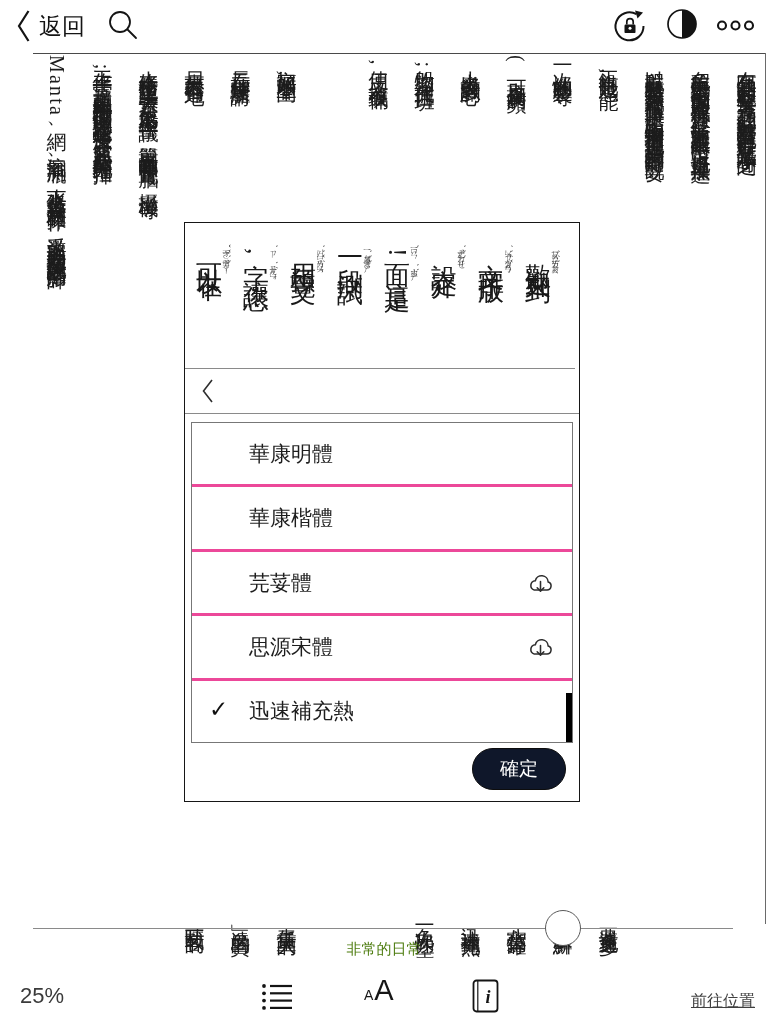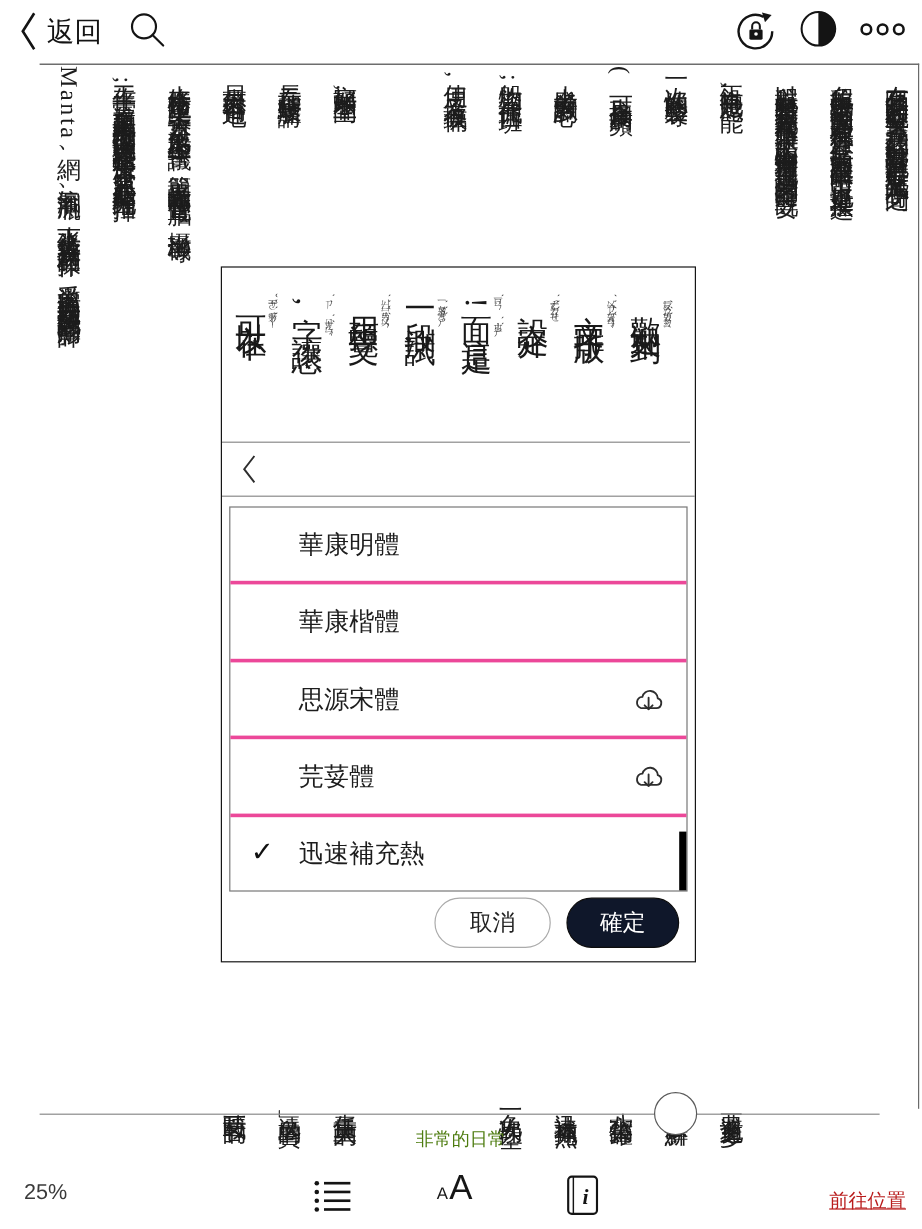--- a/index.html
+++ b/index.html
@@ -47,27 +47,27 @@
        justify-content:center;cursor:pointer;box-sizing:border-box;font-family:"Liberation Serif",serif;}
   .btn-cancel{width:97px;background:#fff;border:1px solid #ababab;color:#222;}
   .btn-confirm{width:94px;background:#0f172a;border:1px solid #0d0d0d;color:#fff;}
 
   
   .slider-track{position:absolute;left:33px;top:928px;width:700px;height:1px;background:#8a8a8a;cursor:pointer;}
   .slider-handle{position:absolute;left:545px;top:910px;width:36px;height:36px;border-radius:50%;
                  background:#fff;border:1.5px solid #5a5a5a;box-sizing:border-box;cursor:grab;z-index:5;}
   .book-title{position:absolute;left:0;top:940px;width:768px;text-align:center;
               font-size:15px;color:#4d7c0f;font-family:"Liberation Serif",serif;}
-  .progress{position:absolute;left:20px;top:983px;font-size:18px;color:#3a3a3a;}
+  .progress{position:absolute;left:20px;top:983px;font-size:22px;color:#3a3a3a;}
   .toc-btn{position:absolute;left:261px;top:982px;cursor:pointer;line-height:0;}
   .aa-btn{position:absolute;left:364px;top:974px;cursor:pointer;display:flex;align-items:baseline;color:#161616;}
   .aa-small{font-size:14px;}
   .aa-big{font-size:29px;margin-left:1px;}
   .info-btn{position:absolute;left:472px;top:979px;cursor:pointer;line-height:0;}
-  .goto-link{position:absolute;right:13px;top:991px;font-size:16px;color:#b91c1c;
+  .goto-link{position:absolute;right:13px;top:991px;font-size:16px;color:#404040;
              text-decoration:underline;cursor:pointer;font-family:"Liberation Serif",serif;}
 </style>
 </head>
 <body>
 
 <div class="topbar">
   <div class="back">
     <svg width="15" height="36" viewBox="0 0 15 36">
       <polyline points="12.5,3 3,18 12.5,33" fill="none" stroke="#141414" stroke-width="2.2"></polyline>
     </svg>
@@ -180,41 +180,40 @@
   </div>
   <div class="flist">
 
   <div class="frow">
         <span class="flabel">華康明體</span>
       </div>
       <div class="frow">
         <span class="flabel">華康楷體</span>
       </div>
       <div class="frow">
+        <span class="flabel">芫荽體</span>
+        <span class="dl"><svg width="27" height="23" viewBox="0 0 26 22">
+    <path d="M8 17.8 h11 a4 4 0 0 0 1.4 -7.8 a6.3 6.3 0 0 0 -12.4 -1.2 a4.6 4.6 0 0 0 -1 9" fill="none" stroke="#2e2e2e" stroke-width="1.5" stroke-linecap="round"></path>
+    <path d="M13 9.5 v9.3 m-3.2 -3.2 l3.2 3.2 l3.2 -3.2" fill="none" stroke="#2e2e2e" stroke-width="1.5" stroke-linecap="round" stroke-linejoin="round"></path>
+  </svg></span>
+      </div>
+      <div class="frow">
         <span class="flabel">思源宋體</span>
         <span class="dl"><svg width="27" height="23" viewBox="0 0 26 22">
     <path d="M8 17.8 h11 a4 4 0 0 0 1.4 -7.8 a6.3 6.3 0 0 0 -12.4 -1.2 a4.6 4.6 0 0 0 -1 9" fill="none" stroke="#2e2e2e" stroke-width="1.5" stroke-linecap="round"></path>
     <path d="M13 9.5 v9.3 m-3.2 -3.2 l3.2 3.2 l3.2 -3.2" fill="none" stroke="#2e2e2e" stroke-width="1.5" stroke-linecap="round" stroke-linejoin="round"></path>
   </svg></span>
       </div>
       <div class="frow">
-        <span class="flabel">芫荽體</span>
-        <span class="dl"><svg width="27" height="23" viewBox="0 0 26 22">
-    <path d="M8 17.8 h11 a4 4 0 0 0 1.4 -7.8 a6.3 6.3 0 0 0 -12.4 -1.2 a4.6 4.6 0 0 0 -1 9" fill="none" stroke="#2e2e2e" stroke-width="1.5" stroke-linecap="round"></path>
-    <path d="M13 9.5 v9.3 m-3.2 -3.2 l3.2 3.2 l3.2 -3.2" fill="none" stroke="#2e2e2e" stroke-width="1.5" stroke-linecap="round" stroke-linejoin="round"></path>
-  </svg></span>
-      </div>
-      <div class="frow">
         <span class="check">✓</span>
         <span class="flabel">迅速補充熱</span>
       </div>
       <div class="scroll-thumb"></div>
     </div>
   <div class="btn-row">
-    <div class="btn btn-cancel">取消</div>
     <div class="btn btn-confirm">確定</div>
   </div>
 </div>
 
 <div class="slider-track"></div>
 <div class="slider-handle"></div>
 <div class="book-title">非常的日常</div>
 <div class="progress">25%</div>
 
 <div class="toc-btn">

